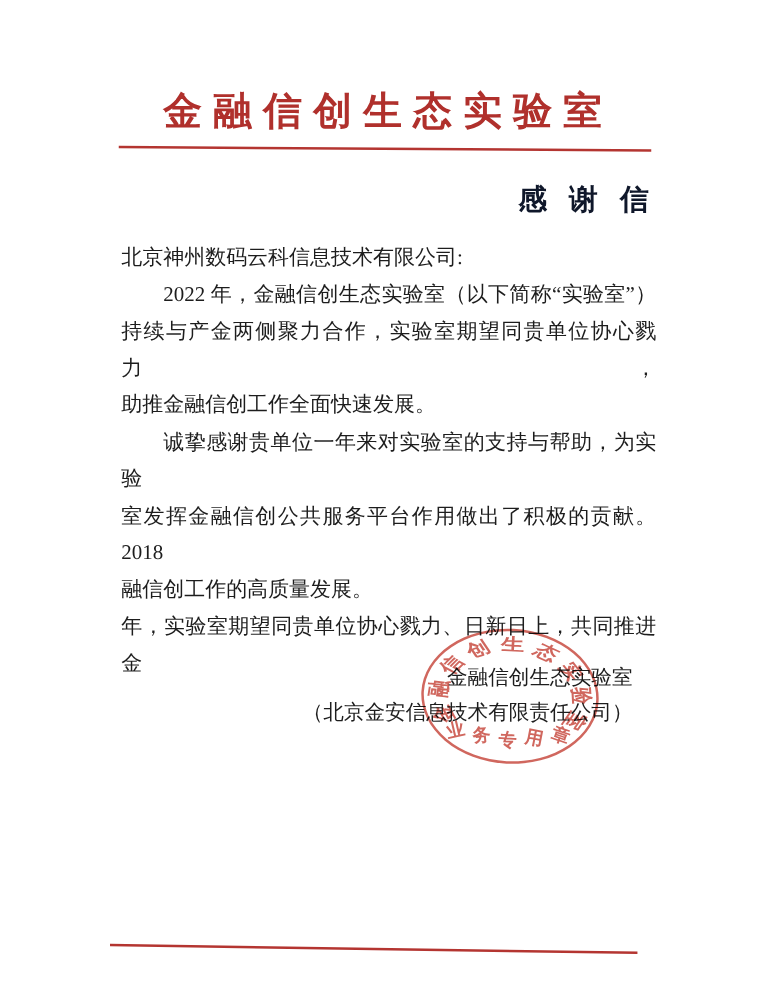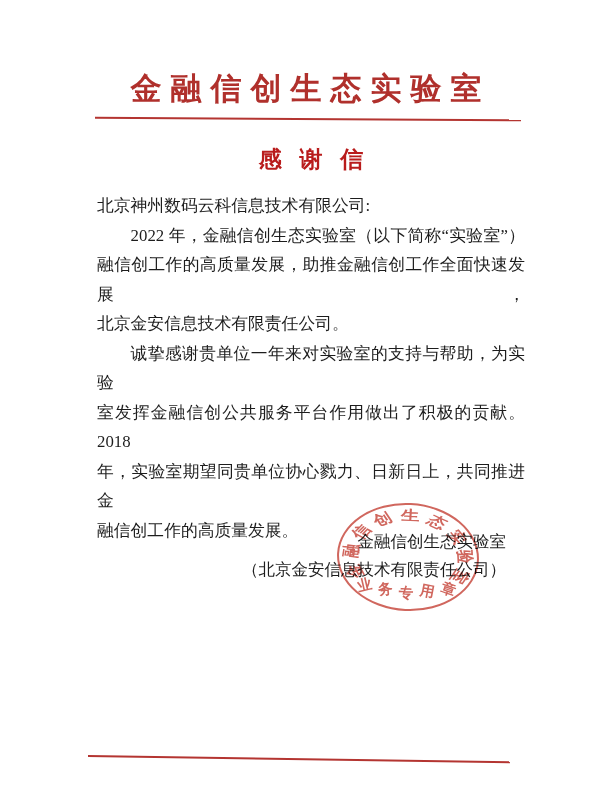--- a/index.html
+++ b/index.html
@@ -26,24 +26,24 @@
     color:var(--header-red);
     white-space:nowrap;
   }
   .header-rule {
     position:absolute; top:118px; left:95px; width:426px; height:2px;
     background:var(--line-red);
     transform:rotate(0.35deg);
   }
   .letter-title {
     position:absolute; top:144px; left:97px; width:428px;
-    text-align:center;
+    text-align:right;
     font-size:23px; font-weight:bold;
     letter-spacing:6px; padding-left:6px;
-    color:#b91c1c;
+    color:#0f172a;
     white-space:nowrap;
   }
   .body-block {
     position:absolute; top:191px; left:97px; width:428px;
     font-size:16.8px; line-height:29.5px;
     color:var(--ink);
   }
   .line { text-align:justify; }
   .line.fill { text-align-last:justify; }
   .line.ind { text-indent:2em;font-family:Liberation Serif, serif; }
@@ -95,26 +95,26 @@
 </head>
 <body>
 
 <div class="org-header">金融信创生态实验室</div>
 <div class="header-rule"></div>
 <div class="letter-title">感 谢 信</div>
 
 <div class="body-block">
   <div class="line end">北京神州数码云科信息技术有限公司:</div>
   <div class="line ind fill">2022 年，金融信创生态实验室（以下简称“实验室”）</div>
-  <div class="line fill">融信创工作的高质量发展，助推金融信创工作全面快速发展，</div>
-  <div class="line end">北京金安信息技术有限责任公司。</div>
+  <div class="line fill">持续与产金两侧聚力合作，实验室期望同贵单位协心戮力，</div>
+  <div class="line end">助推金融信创工作全面快速发展。</div>
   <div class="line ind fill">诚挚感谢贵单位一年来对实验室的支持与帮助，为实验</div>
   <div class="line fill">室发挥金融信创公共服务平台作用做出了积极的贡献。2018</div>
+  <div class="line end">融信创工作的高质量发展。</div>
   <div class="line fill">年，实验室期望同贵单位协心戮力、日新日上，共同推进金</div>
-  <div class="line end">融信创工作的高质量发展。</div>
 </div>
 
 <div class="sig-block">
   <div>金融信创生态实验室</div>
   <div>（北京金安信息技术有限责任公司）</div>
 </div>
 
 <div class="stamp">
   <div class="stamp-oval"></div>
   <div class="stamp-ring" id="stamp-ring">

